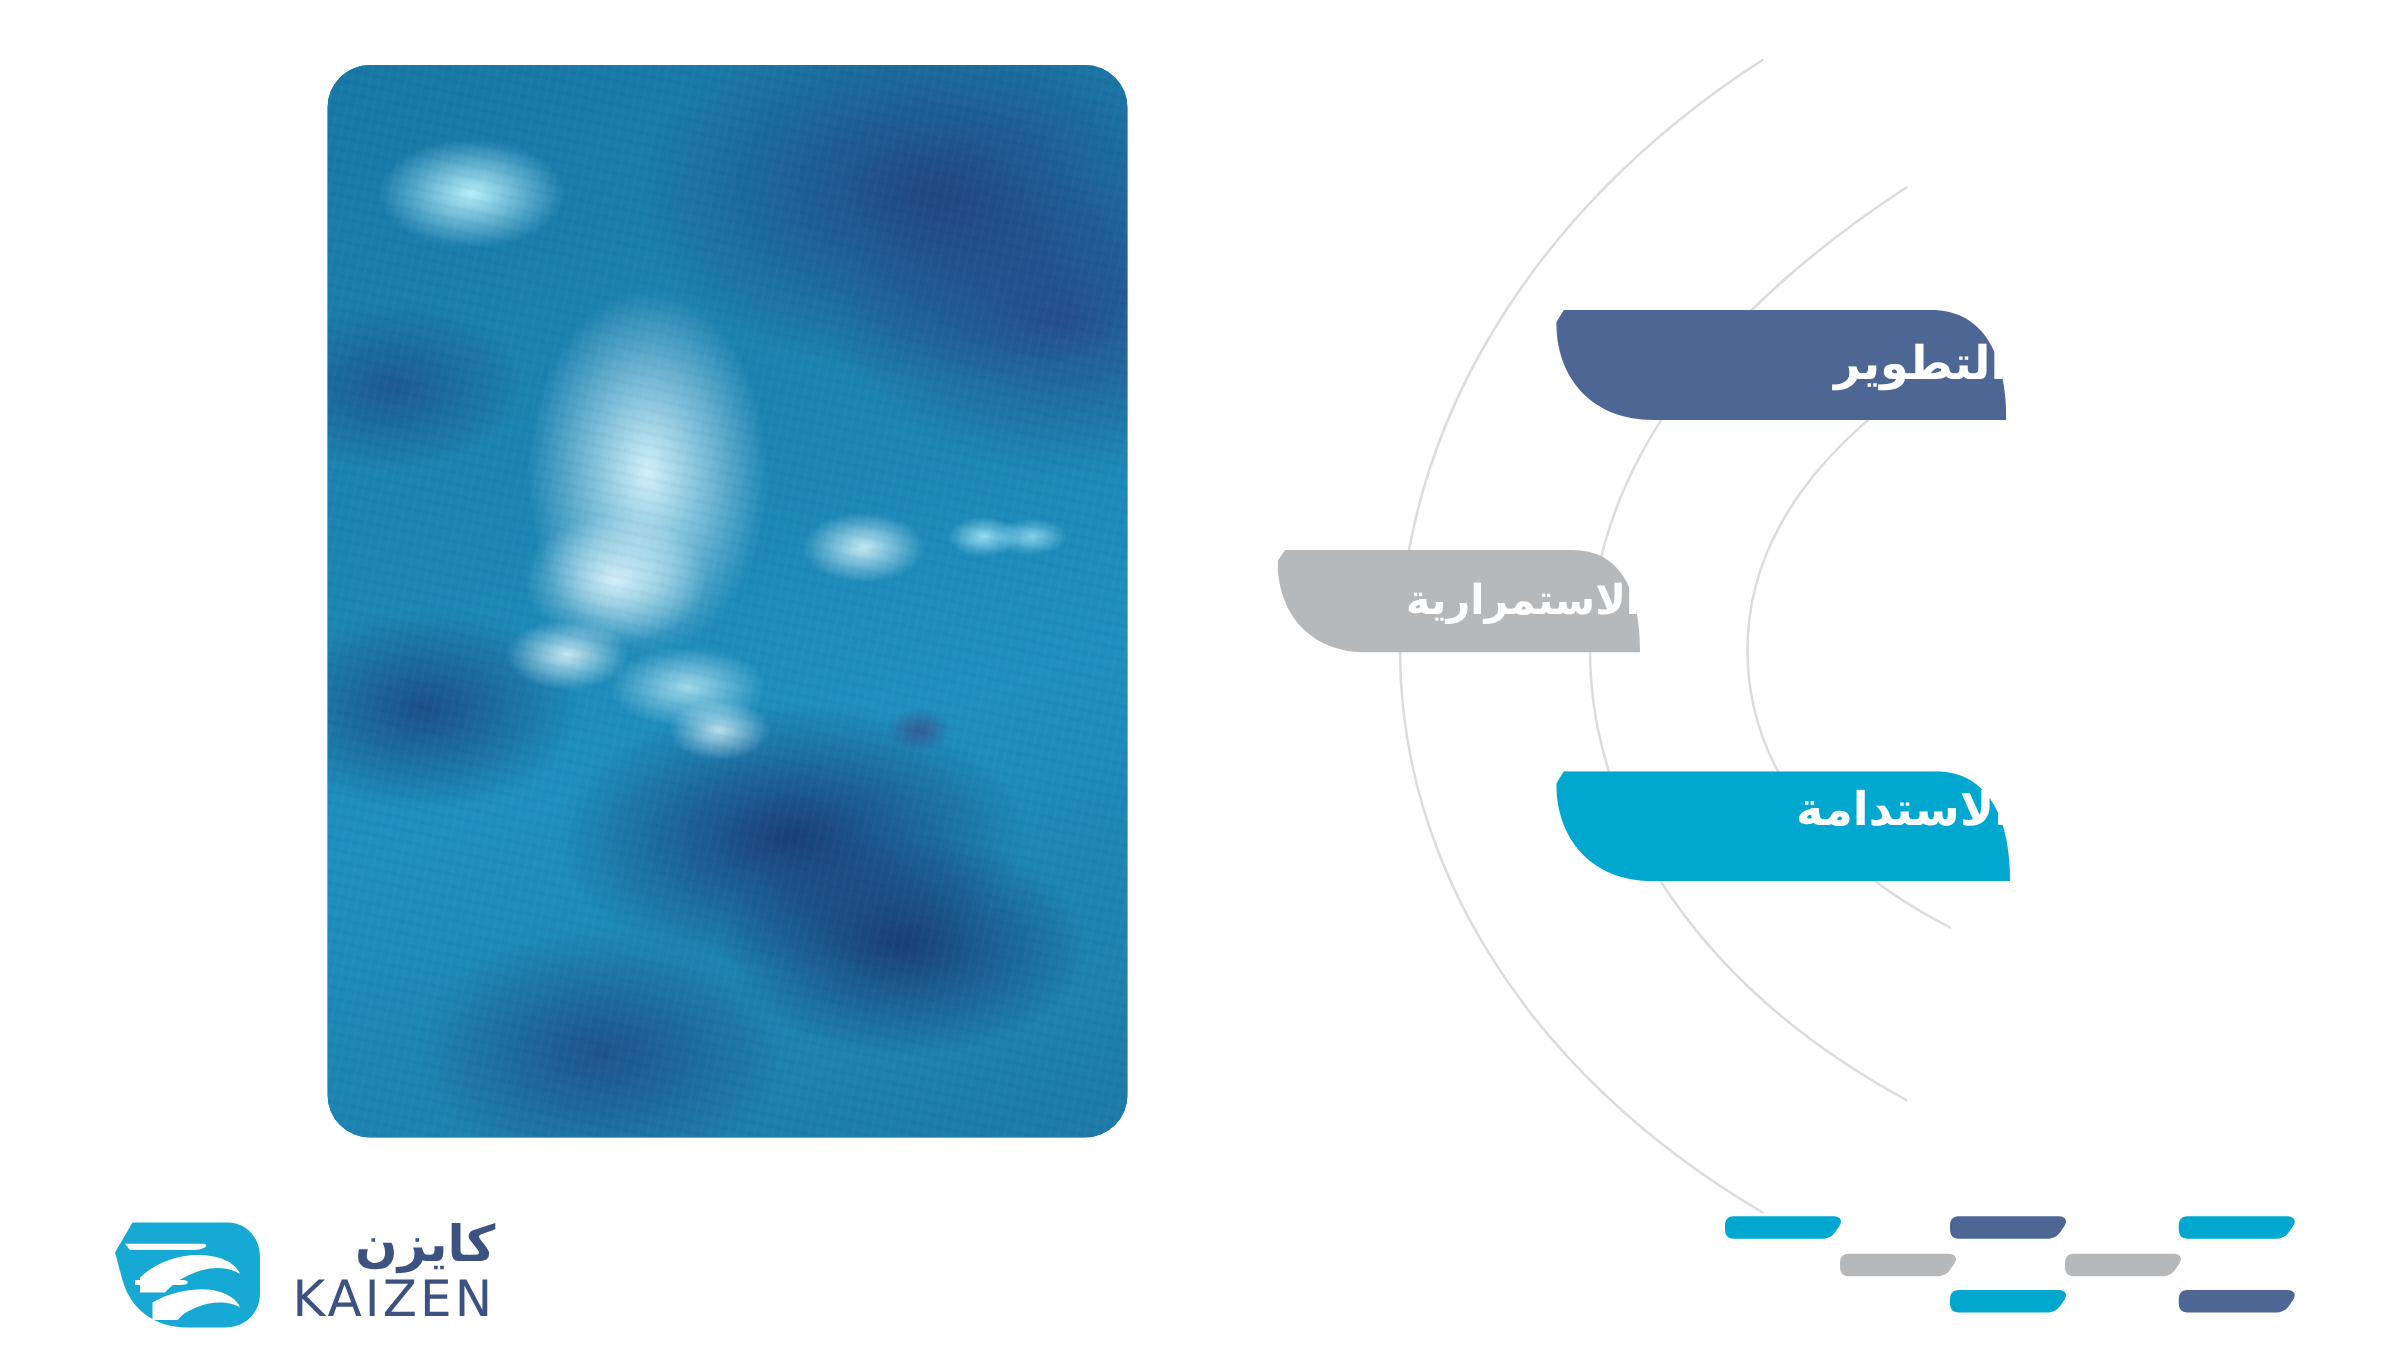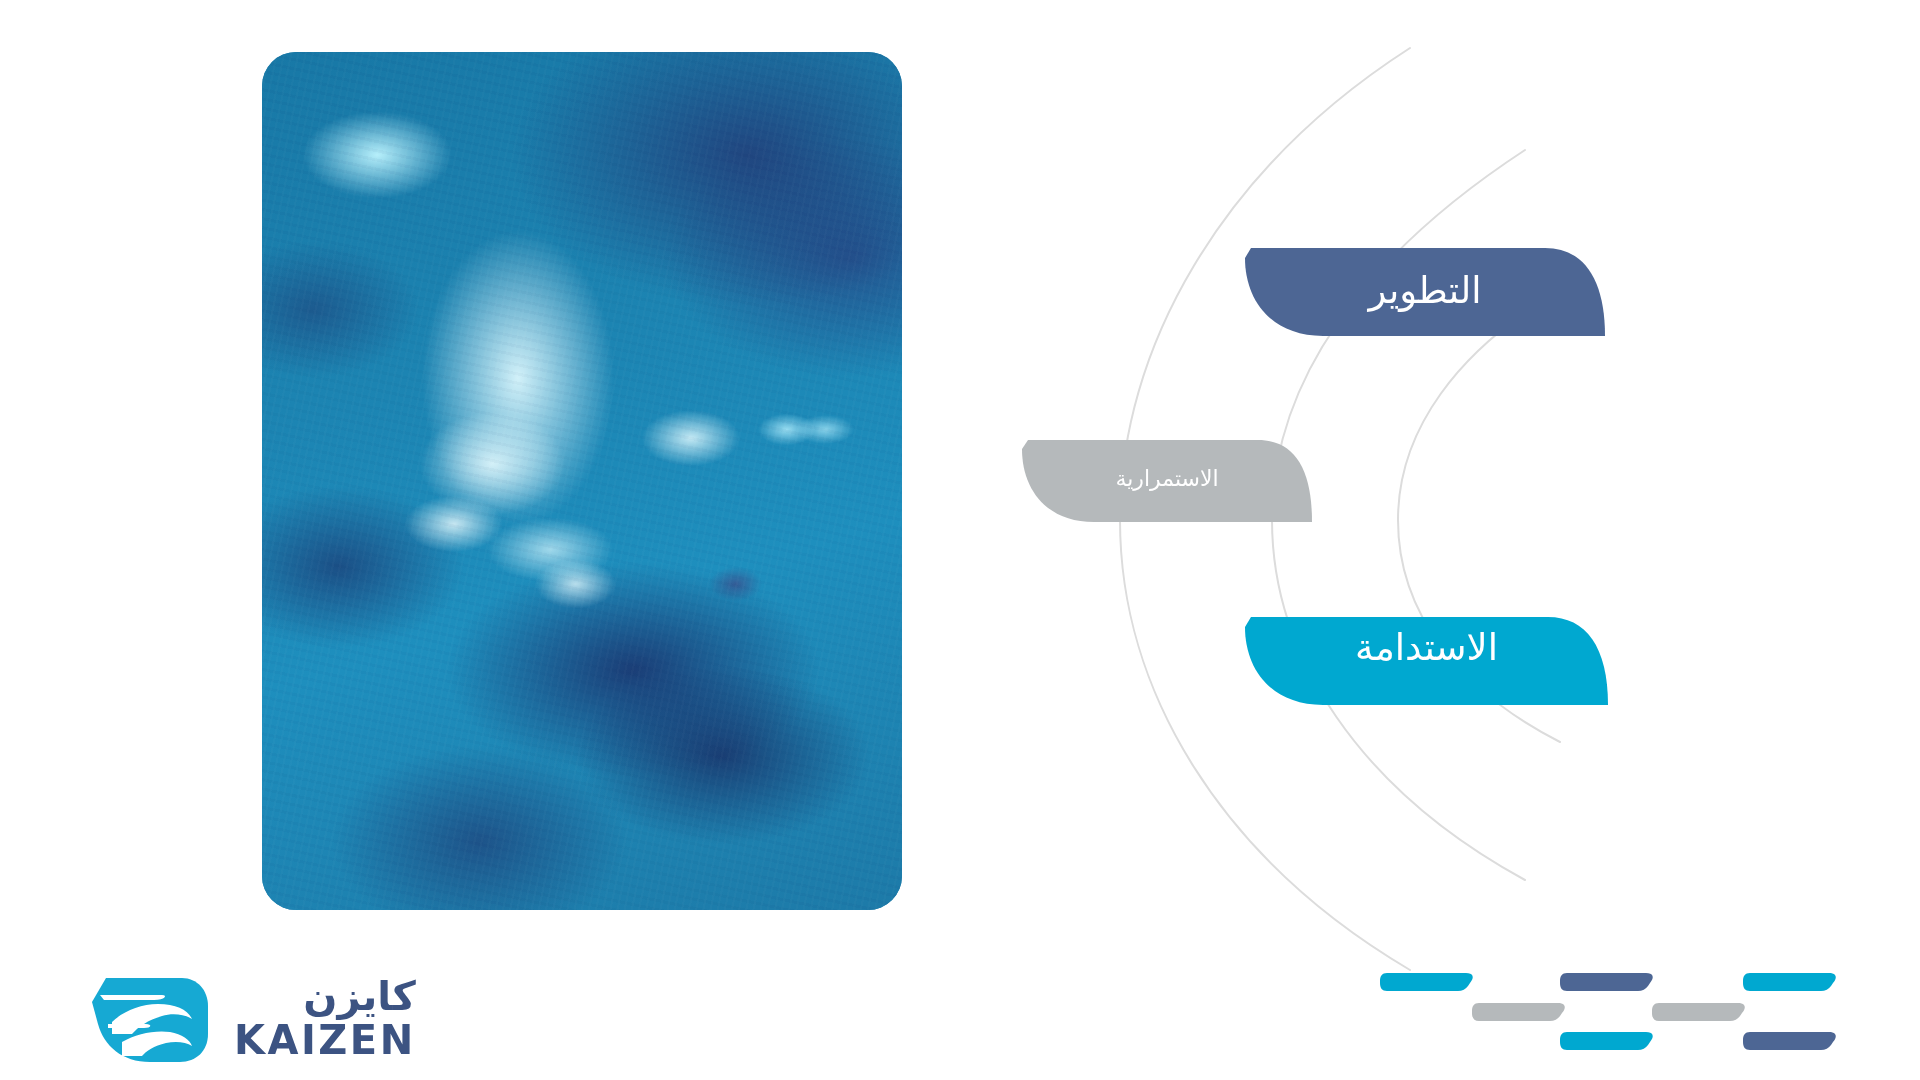--- a/index.html
+++ b/index.html
@@ -80,41 +80,41 @@
     width: 560px;
     height: 1000px;
     pointer-events: none;
   }
 
   
   .badge {
     position: absolute;
     display: flex;
     align-items: center;
-    justify-content: center;
+    justify-content: flex-start;
     color: #ffffff;
     direction: rtl;
-    font-weight: 400;
+    font-weight: 700;
     letter-spacing: 0px;
     white-space: nowrap;
   }
   .badge .badge-label {
     position: relative;
     z-index: 2;
     line-height: 1;
     transform: translateY(-2px);
   }
 
   #badge-development {
     left: 1245px;  top: 248px;  width: 360px; height: 88px;
     font-size: 37px;
   }
   #badge-continuity {
     left: 1022px;  top: 440px;  width: 290px; height: 82px;
-    font-size: 22px;
+    font-size: 33px;
   }
   #badge-sustainability {
     left: 1245px;  top: 617px;  width: 363px; height: 64px;
     font-size: 37px;
   }
 
   
   .logo {
     position: absolute;
     left: 92px;
@@ -132,21 +132,21 @@
   .logo-ar {
     font-size: 40px;
     font-weight: 700;
     color: #3c5382;
     direction: rtl;
     letter-spacing: 1px;
     margin-bottom: 4px;
   }
   .logo-en {
     font-size: 40px;
-    font-weight: 700;
+    font-weight: 400;
     color: #3c5382;
     letter-spacing: 2.5px;
   }
 
   
   .dashes {
     position: absolute;
     left: 1380px;
     top: 968px;
     width: 500px;

